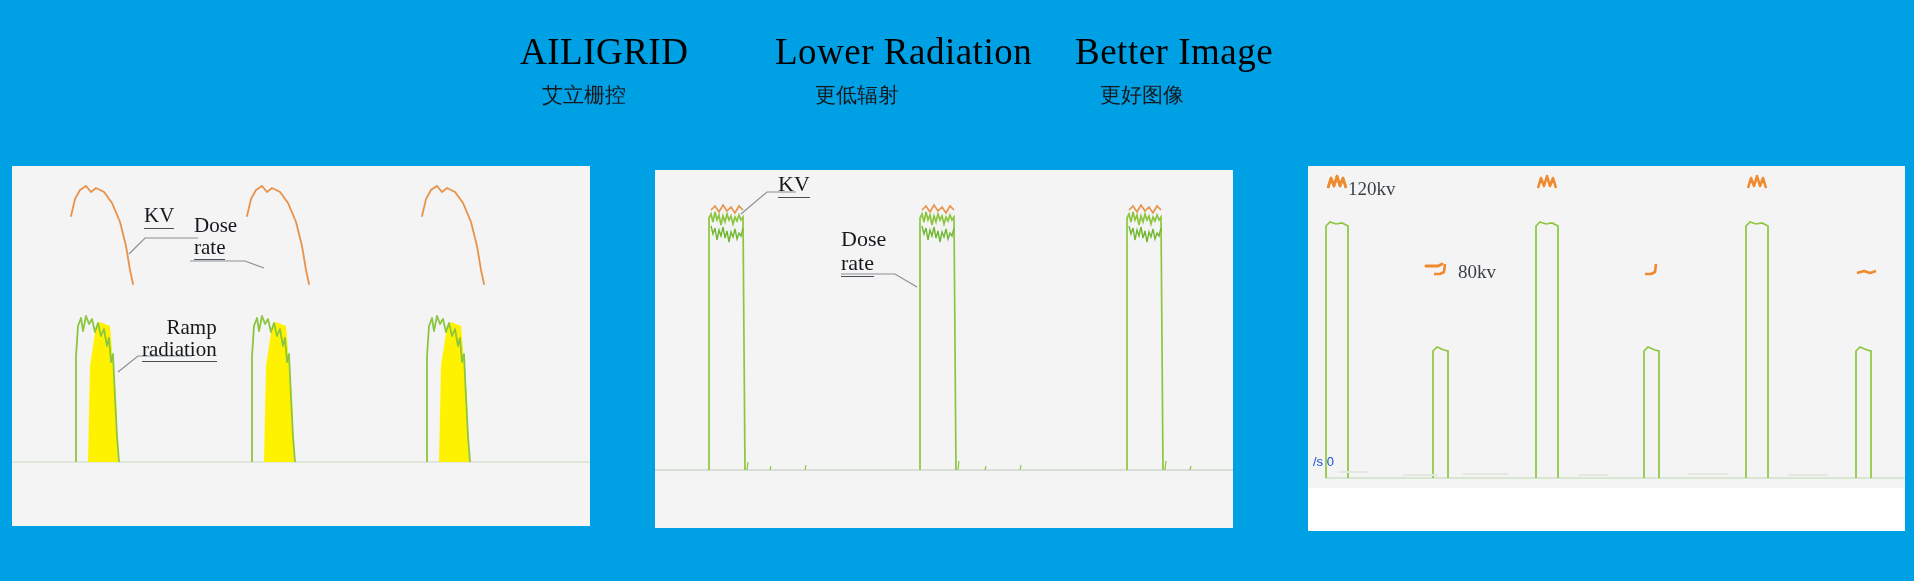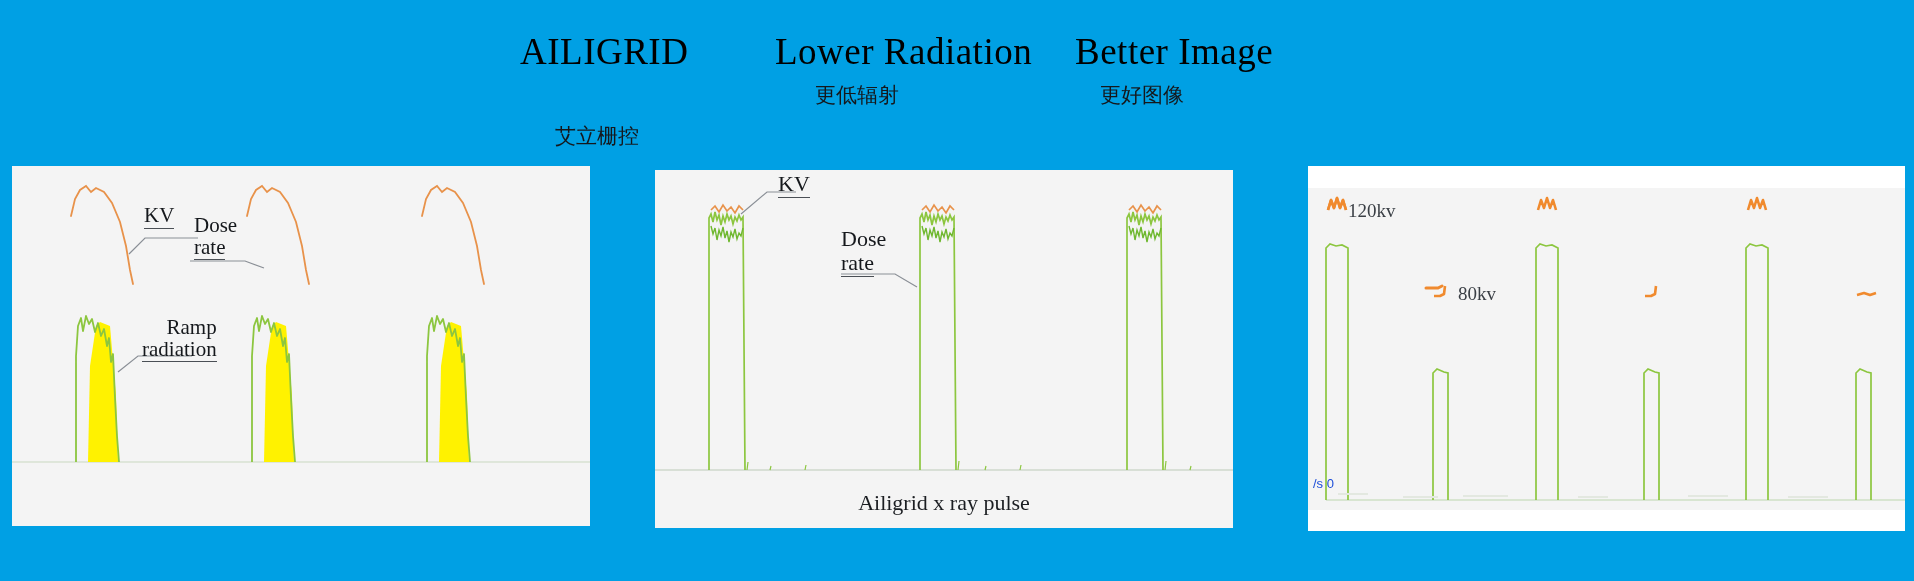--- a/index.html
+++ b/index.html
@@ -32,21 +32,21 @@
   .h-right{left:555px;top:0px;}
 
   .sub{
     position:absolute;
     font-family:"DejaVu Sans", sans-serif;
     font-size:21px;
     color:#15181c;
     white-space:nowrap;
     line-height:26px;
   }
-  .s-brand{left:35px;top:52px;margin-top:41px;}
+  .s-brand{left:22px;top:52px;}
   .s-mid{left:295px;top:52px;}
   .s-right{left:580px;top:52px;}
 
   
   .panel{
     position:absolute;
     background:#f4f4f4;
     overflow:hidden;
   }
   .panel-plot{
@@ -66,21 +66,21 @@
   #panel1 .panel-plot{top:0;height:310px;}
   #panel1 .panel-caption{top:315px;font-size:21px;}
 
   
   #panel2{left:655px;top:170px;width:578px;height:358px;}
   #panel2 .panel-plot{top:0;height:312px;}
   #panel2 .panel-caption{top:320px;font-size:22px;}
 
   
   #panel3{left:1308px;top:166px;width:597px;height:365px;background:#fff;}
-  #panel3 .panel-plot{top:0;height:322px;background:#f4f4f4;margin-top:22px;}
+  #panel3 .panel-plot{top:0;height:322px;background:#f4f4f4;}
   #panel3 .panel-caption{top:330px;font-size:21px;font-weight:bold;}
 
   .plot-svg{display:block;width:100%;height:100%;}
 
   
   .legend-chip{
     position:absolute;
     font-family:"Liberation Serif", serif;
     font-size:19px;
     color:#3a3f45;
@@ -173,21 +173,20 @@
     </svg>
 
     <div style="position:absolute;left:123px;top:2px;font-size:22px;color:#15181c;border-bottom:1.4px solid #4a4f55;padding-bottom:1px;line-height:24px;">KV</div>
 
     <div style="position:absolute;left:186px;top:57px;font-size:22px;color:#15181c;line-height:24px;text-align:left;">
       <div>Dose</div>
       <div style="border-bottom:1.4px solid #4a4f55;display:inline-block;padding-bottom:1px;">rate</div>
     </div>
   </div>
 
-  <div class="panel-caption">Ailigrid x ray pulse</div>
 </div>
 
 <div class="panel" id="panel3">
   <div class="panel-plot">
     <svg class="plot-svg" viewBox="0 0 597 322" preserveAspectRatio="none">
       <line x1="18" y1="312" x2="597" y2="312" stroke="#cfe0c6" stroke-width="1.4"></line>
 
       <path d="M18,312 L18,60 L22,56 L28,58 L34,57 L40,60 L40,312" fill="none" stroke="#8cc63f" stroke-width="1.7"></path>
 
       <path d="M125,312 L125,185 L129,181 L136,184 L140,185 L140,312" fill="none" stroke="#8cc63f" stroke-width="1.7"></path>

